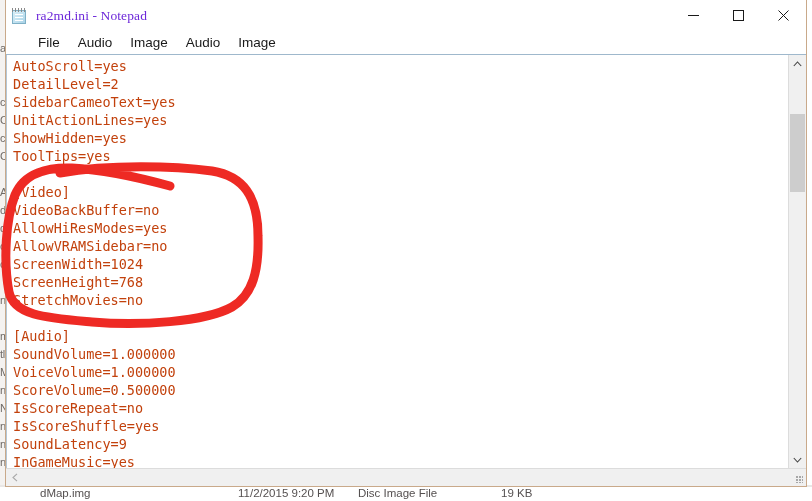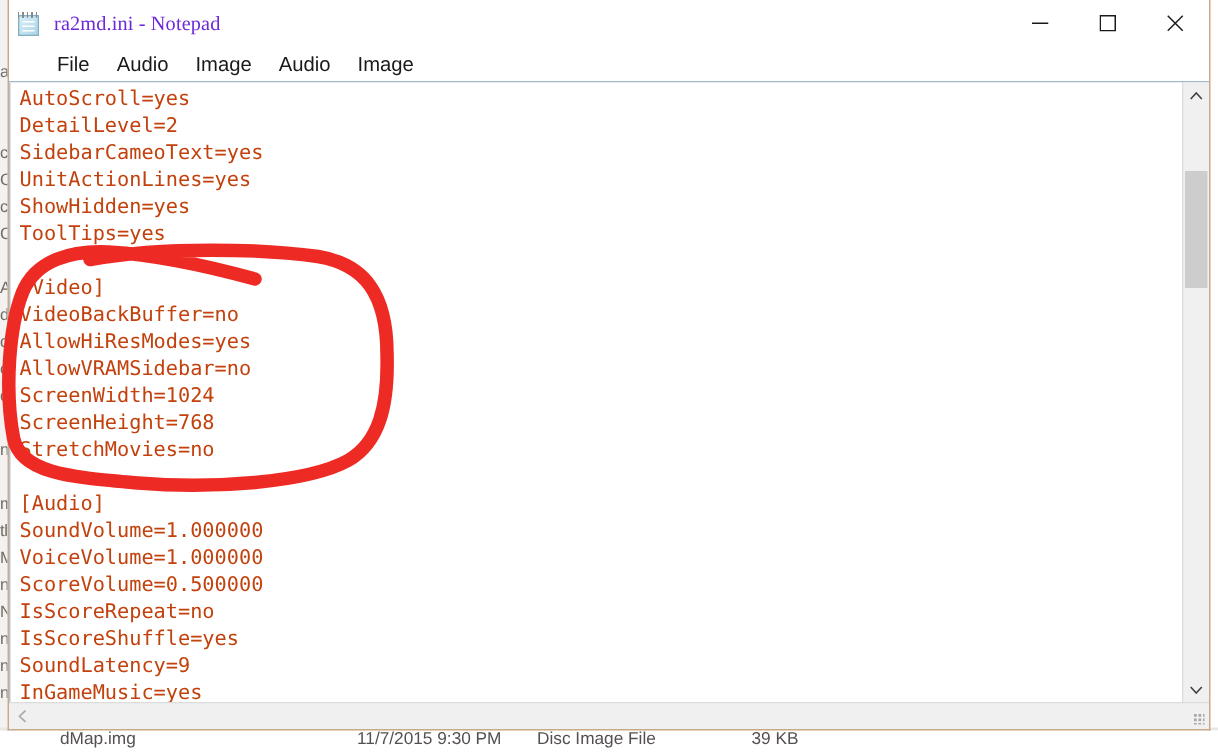--- a/index.html
+++ b/index.html
@@ -329,23 +329,23 @@
     <span class="bg-frag" style="top: 402px;">N</span>
     <span class="bg-frag" style="top: 420px;">n</span>
     <span class="bg-frag" style="top: 438px;">n</span>
     <span class="bg-frag" style="top: 456px;">n</span>
   </div>
 
 <div id="bg-explorer-sep"></div>
 
 <div id="bg-explorer-row">
   <span class="cell c-name">dMap.img</span>
-  <span class="cell c-date">11/7/2015 9:30 PM</span>
+  <span class="cell c-date">11/2/2015 9:20 PM</span>
   <span class="cell c-type">Disc Image File</span>
-  <span class="cell c-size">39 KB</span>
+  <span class="cell c-size">19 KB</span>
 </div>
 
 <div id="notepad-window">
 
   <div id="title-bar">
     <div id="np-icon">
       <div class="shadow"></div>
       <div class="pad"></div>
       <div class="rings"></div>
     </div>

